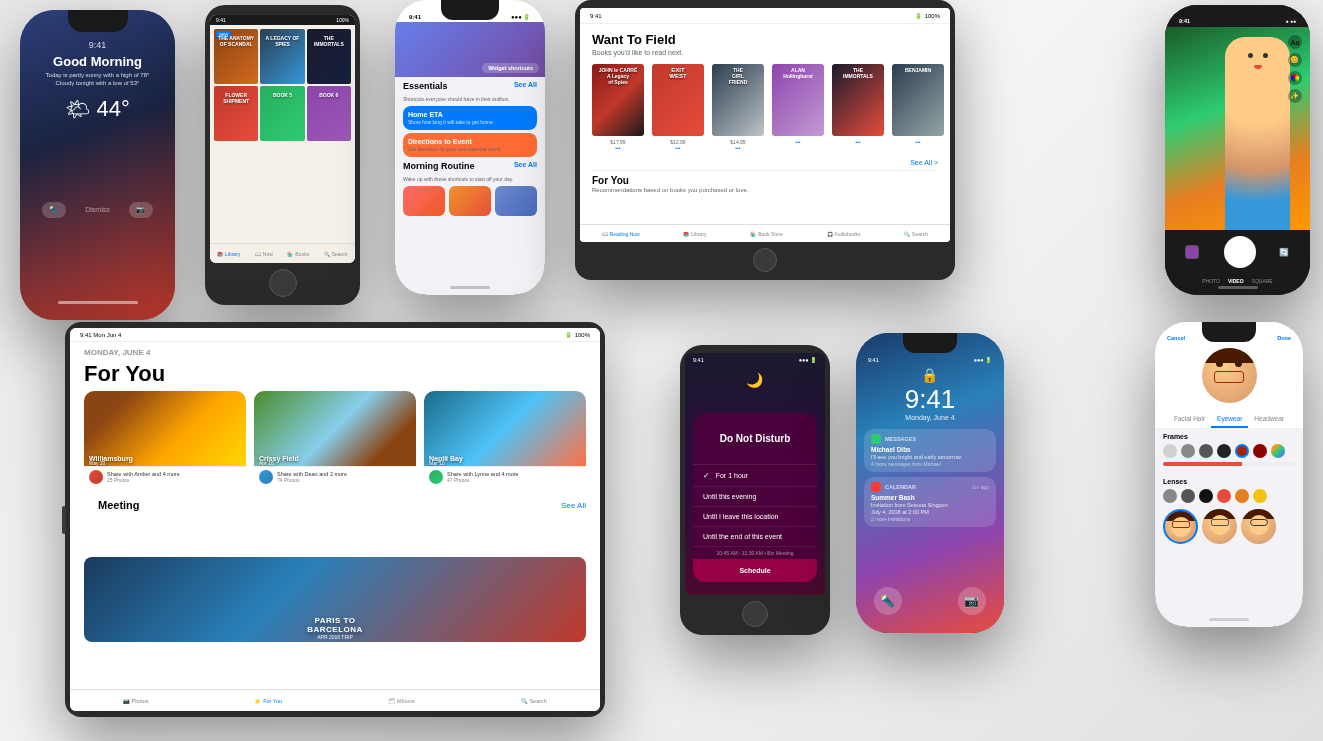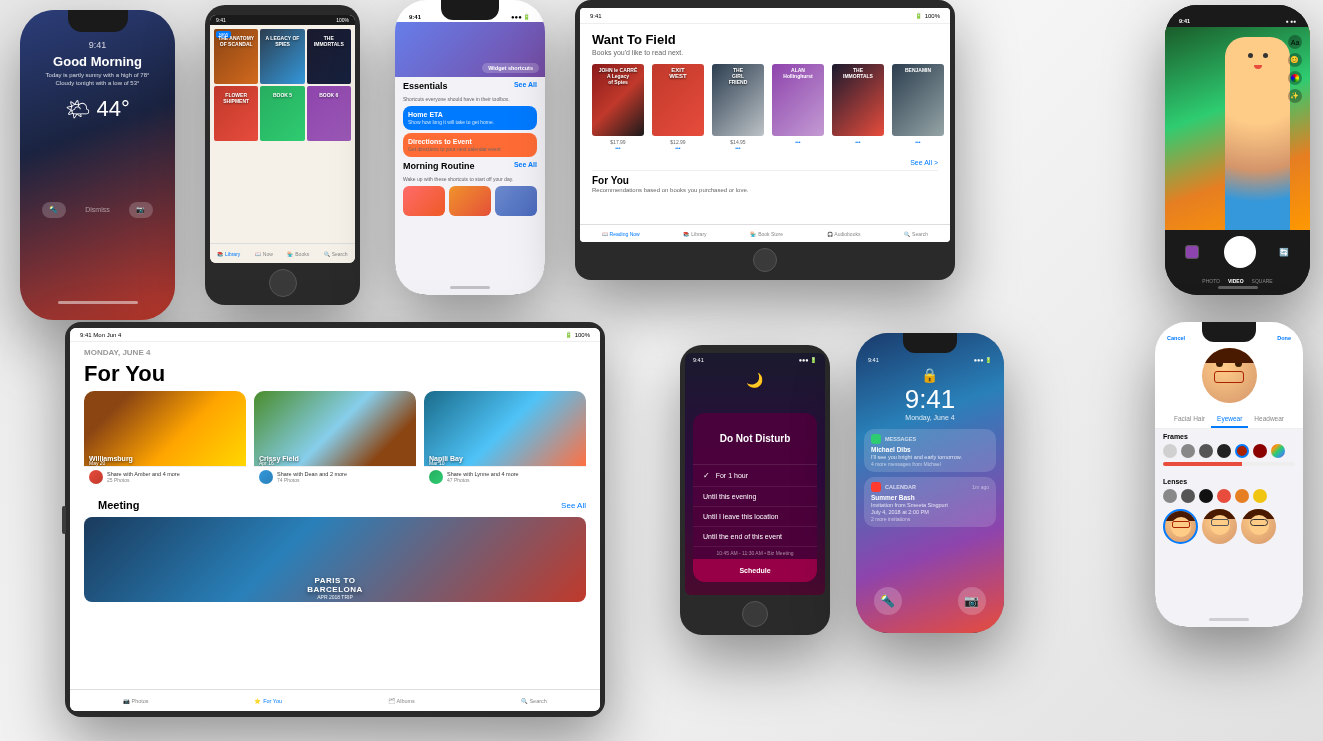--- a/index.html
+++ b/index.html
@@ -573,20 +573,21 @@
       display: flex;
       gap: 8px;
       padding: 0 14px;
     }
     .memory-card {
       flex: 1;
       border-radius: 8px;
       overflow: hidden;
       height: 85px;
       position: relative;
+      margin-top: 40px;
     }
     .mc-img1 { background: linear-gradient(135deg, #1a3a5c 0%, #2980b9 40%, #c0392b 100%); }
     .mc-img2 { background: linear-gradient(135deg, #1a3a2c 0%, #2ecc71 40%, #f39c12 100%); }
     .mc-img3 { background: linear-gradient(135deg, #1a6b8a 0%, #4fc3f7 50%, #0d47a1 100%); }
     .memory-label {
       position: absolute;
       bottom: 8px;
       left: 0; right: 0;
       text-align: center;
       font-size: 8px;

